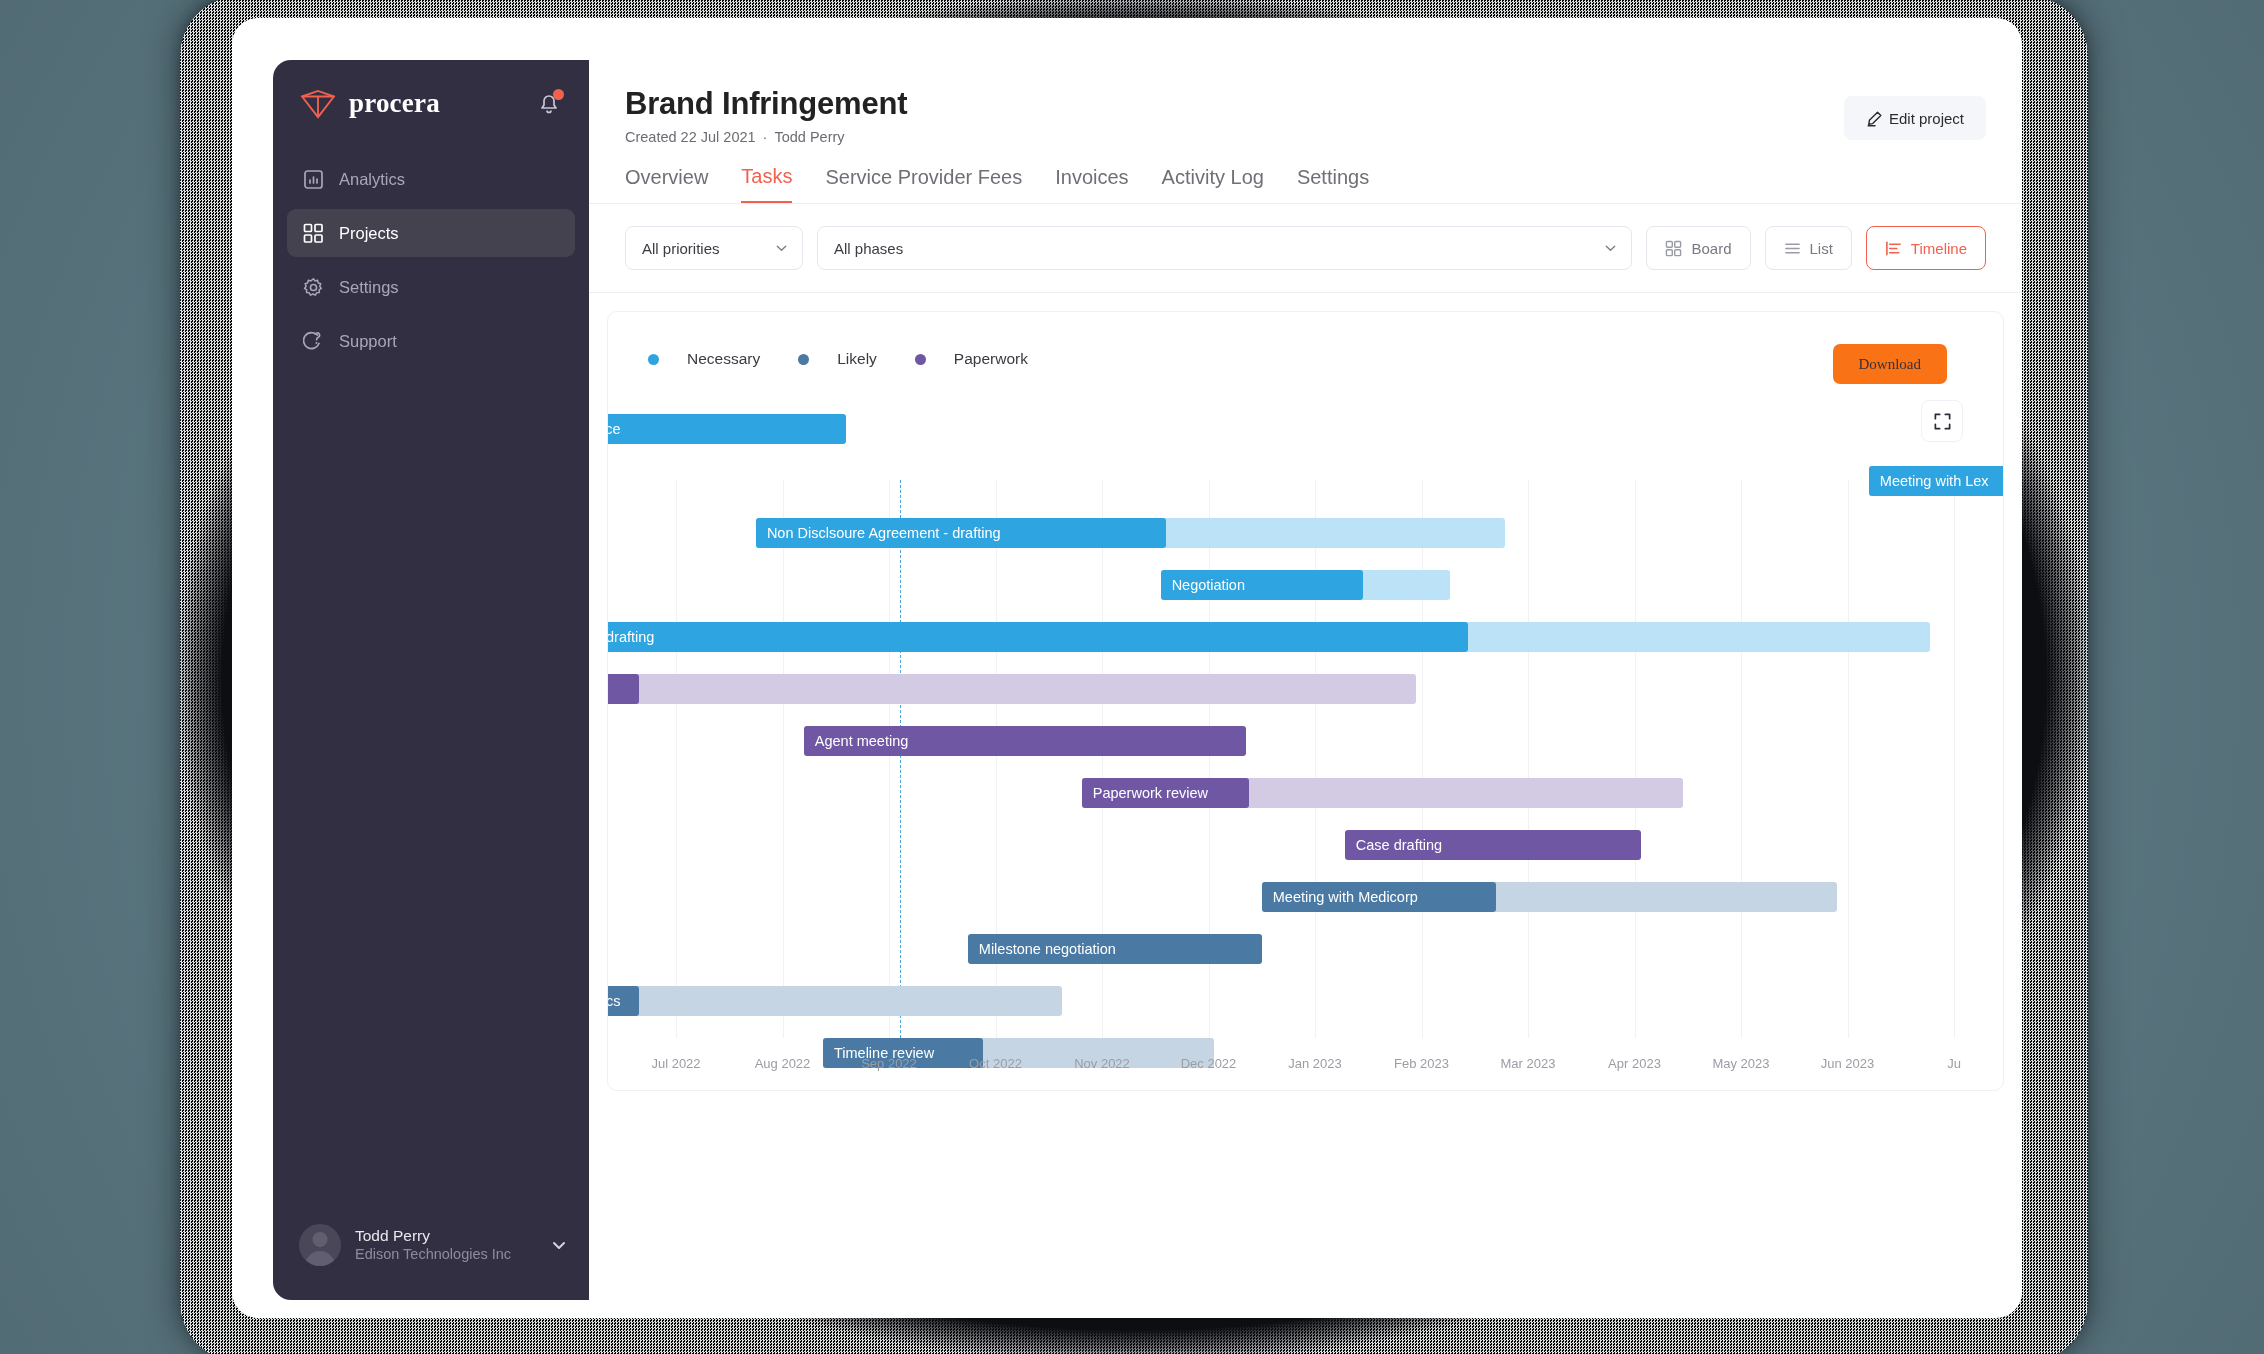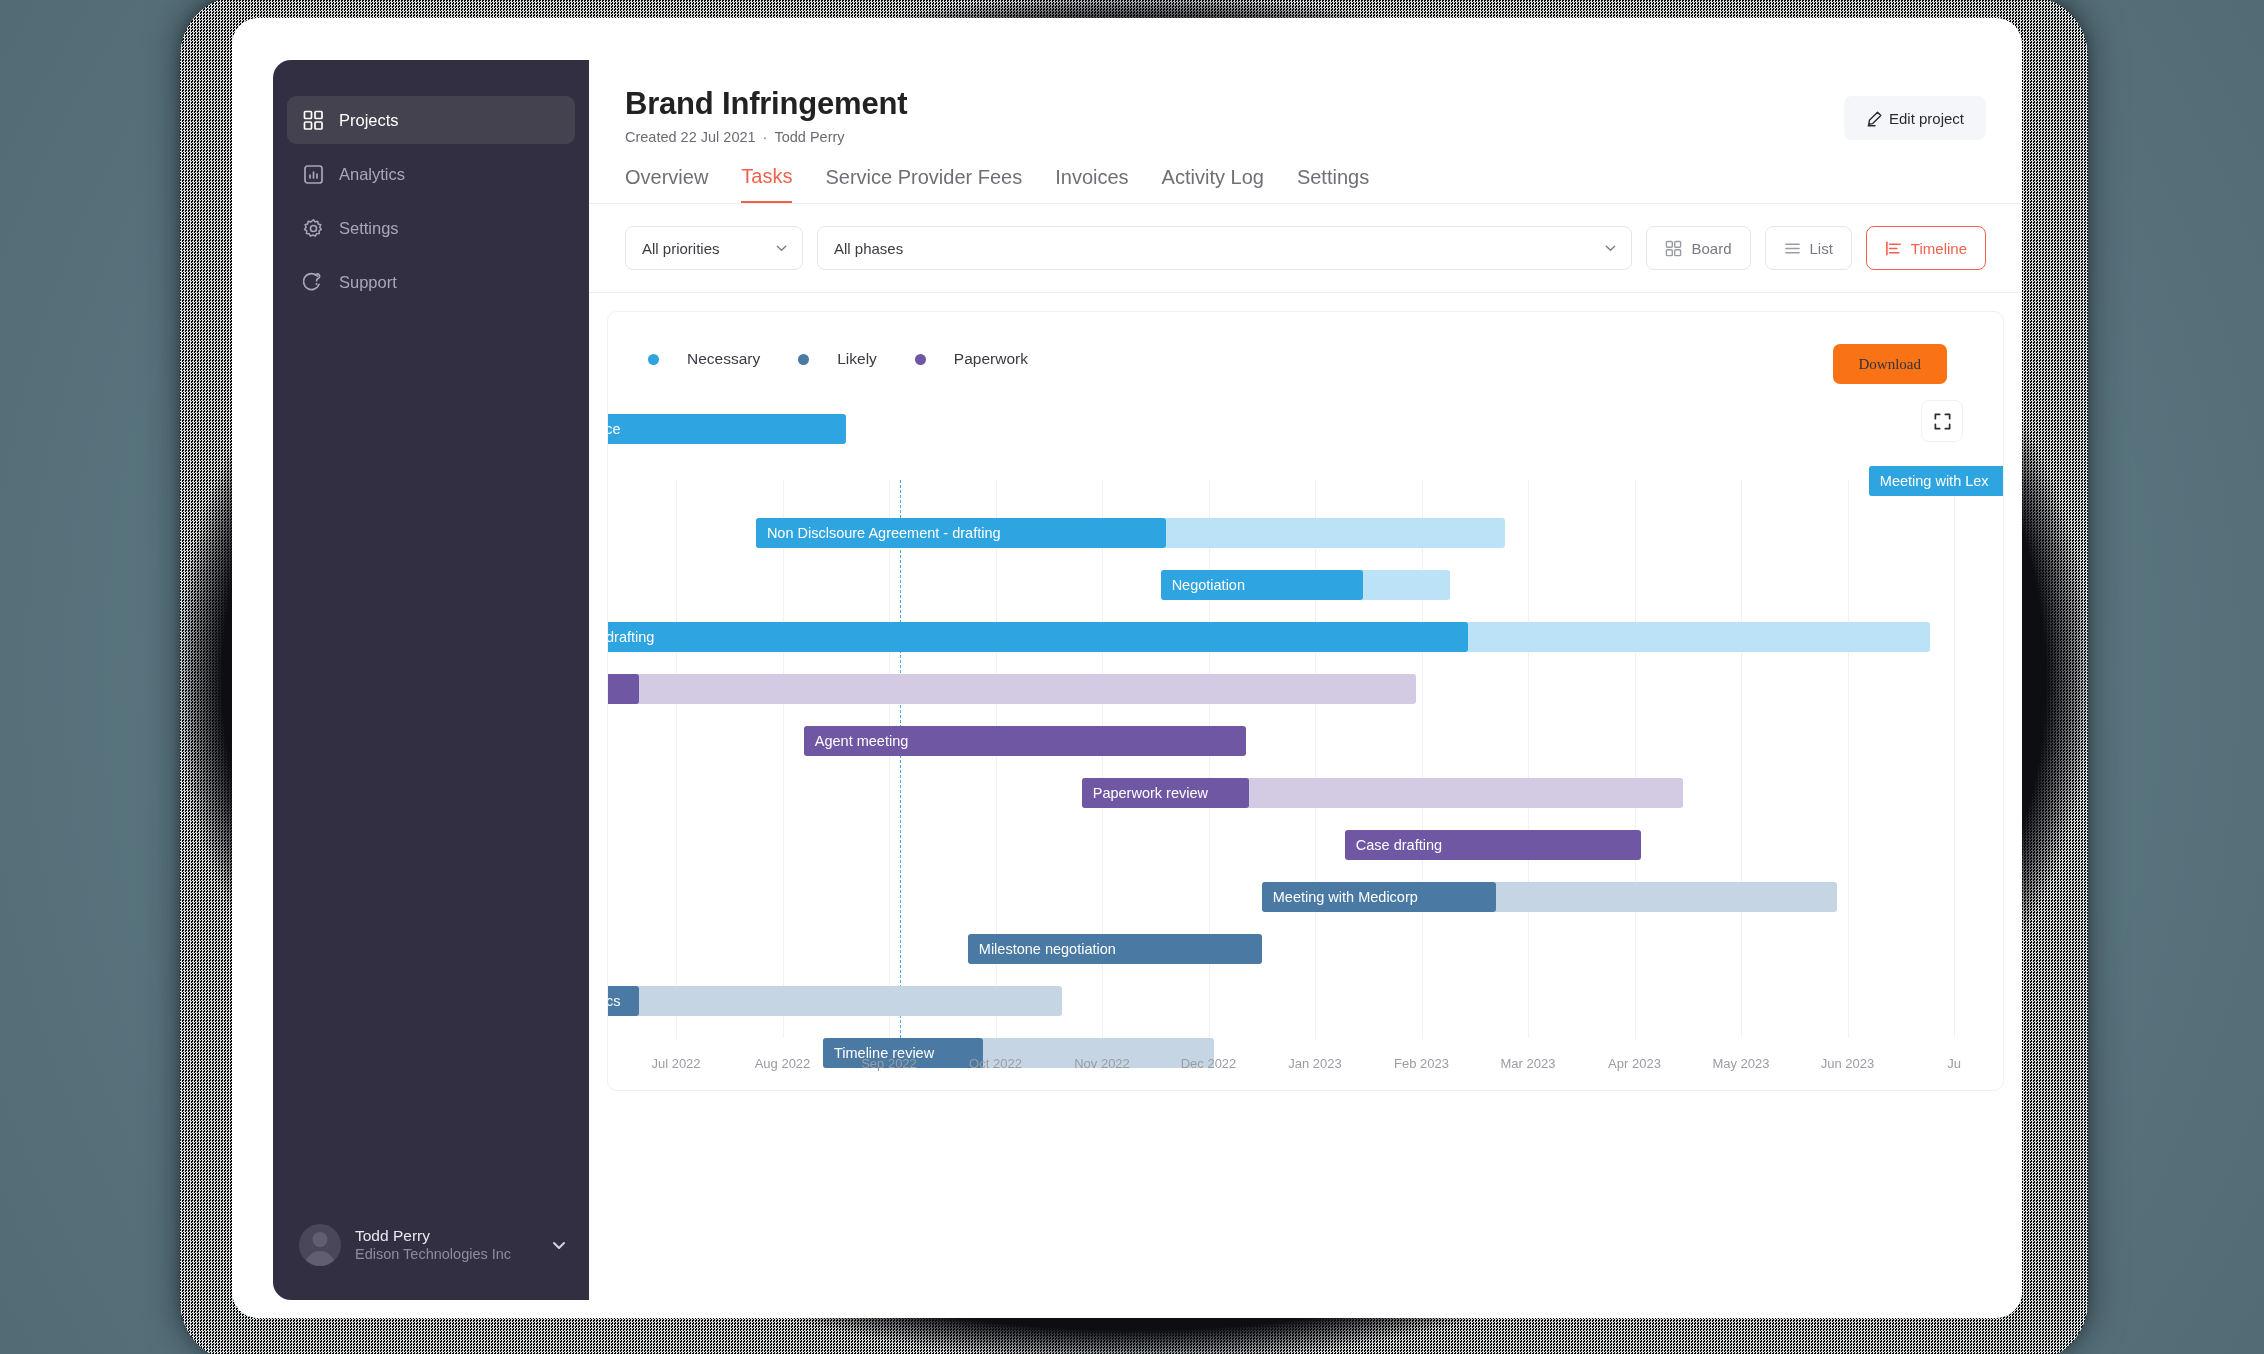--- a/index.html
+++ b/index.html
@@ -200,42 +200,59 @@
 <body>
 
 <div id="frame-bg"></div>
 <div id="noise-shadow"></div>
 <div id="noise-speckle"></div>
 
 <div id="window">
 
   <aside id="sidebar">
 
+    <div class="brand">
+      <span class="brand-mark">
+        <svg viewBox="0 0 40 32" width="38" height="30">
+          <path d="M3 8 L20 2 L37 8 L20 30 Z" fill="none" stroke="#f2604e" stroke-width="2"></path>
+          <path d="M3 8 L37 8" stroke="#f2604e" stroke-width="2"></path>
+          <path d="M20 8 L20 30" stroke="#f2604e" stroke-width="2"></path>
+        </svg>
+      </span>
+      <span class="brand-name">procera</span>
+      <span class="bell-wrap">
+        <svg viewBox="0 0 24 26" width="24" height="26">
+          <path d="M5 18 h14 l-2-3 v-4 a5 5 0 0 0 -10 0 v4 z" fill="none" stroke="#c9c7d3" stroke-width="1.7" stroke-linejoin="round"></path>
+          <path d="M10 20.5 a2 2 0 0 0 4 0" fill="none" stroke="#c9c7d3" stroke-width="1.7"></path>
+        </svg>
+        <span class="bell-dot"></span>
+      </span>
+    </div>
 
     <nav id="nav">
+      <div class="nav-item">
+        <span class="ico">
+          <svg viewBox="0 0 21 21" width="21" height="21">
+            <rect x="2" y="2" width="17" height="17" rx="2.5" fill="none" stroke="currentColor" stroke-width="1.7"></rect>
+            <path d="M7 14 v-3 M10.5 14 v-6 M14 14 v-4" stroke="currentColor" stroke-width="1.7" stroke-linecap="round"></path>
+          </svg>
+        </span>
+        <span>Analytics</span>
+      </div>
+
       <div class="nav-item active">
         <span class="ico">
           <svg viewBox="0 0 21 21" width="21" height="21">
             <rect x="1.5" y="1.5" width="7" height="7" rx="1" fill="none" stroke="currentColor" stroke-width="1.7"></rect>
             <rect x="12" y="1.5" width="7" height="7" rx="1" fill="none" stroke="currentColor" stroke-width="1.7"></rect>
             <rect x="1.5" y="12" width="7" height="7" rx="1" fill="none" stroke="currentColor" stroke-width="1.7"></rect>
             <rect x="12" y="12" width="7" height="7" rx="1" fill="none" stroke="currentColor" stroke-width="1.7"></rect>
           </svg>
         </span>
         <span>Projects</span>
-      </div>
-
-      <div class="nav-item">
-        <span class="ico">
-          <svg viewBox="0 0 21 21" width="21" height="21">
-            <rect x="2" y="2" width="17" height="17" rx="2.5" fill="none" stroke="currentColor" stroke-width="1.7"></rect>
-            <path d="M7 14 v-3 M10.5 14 v-6 M14 14 v-4" stroke="currentColor" stroke-width="1.7" stroke-linecap="round"></path>
-          </svg>
-        </span>
-        <span>Analytics</span>
       </div>
 
       <div class="nav-item">
         <span class="ico">
           <svg viewBox="0 0 22 22" width="21" height="21">
             <circle cx="11" cy="11" r="3.2" fill="none" stroke="currentColor" stroke-width="1.7"></circle>
             <path d="M11 1.8 l1.6 2.3 2.7-.7 .6 2.8 2.7 .9 -1.1 2.6 1.7 2.2 -2.3 1.6 .2 2.8 -2.8 .3 -1.4 2.4 -2.5-1.2 -2.5 1.2 -1.4-2.4 -2.8-.3 .2-2.8 -2.3-1.6 1.7-2.2 -1.1-2.6 2.7-.9 .6-2.8 2.7 .7 z" fill="none" stroke="currentColor" stroke-width="1.6" stroke-linejoin="round"></path>
           </svg>
         </span>
         <span>Settings</span>

